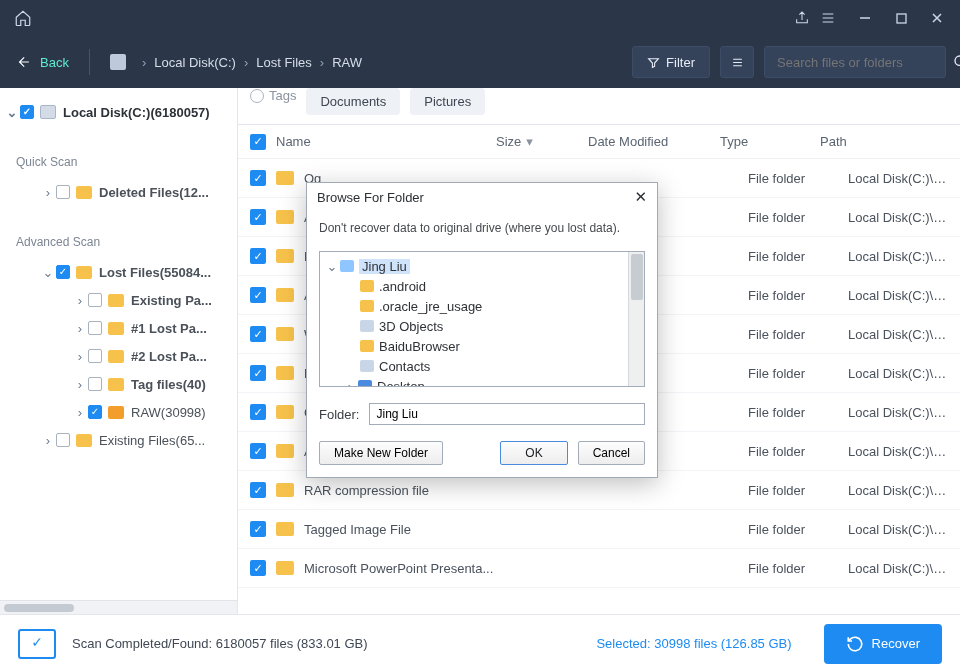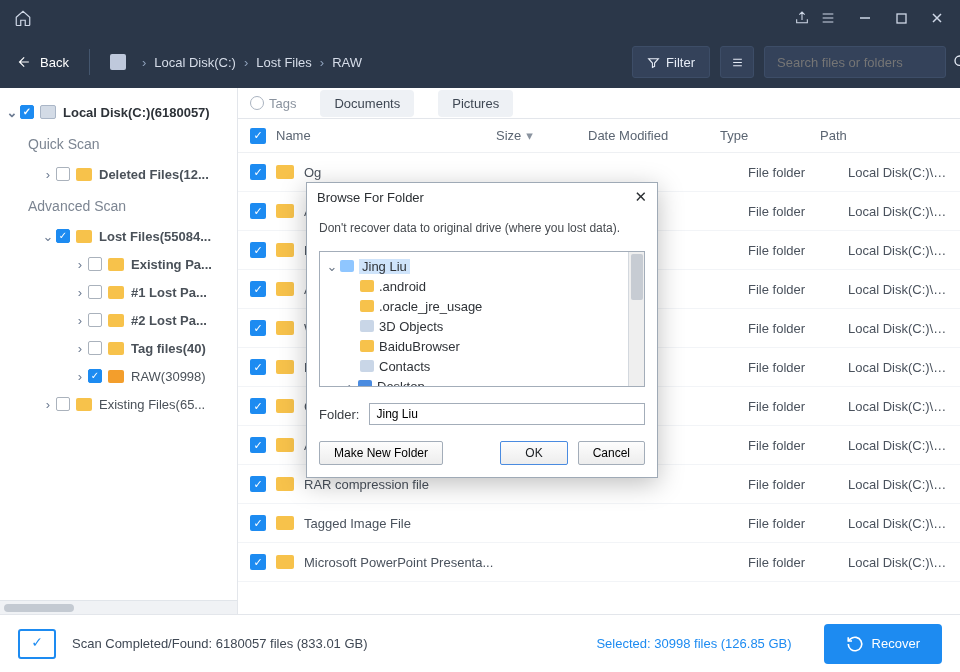--- a/index.html
+++ b/index.html
@@ -5,47 +5,47 @@
 *{box-sizing:border-box;margin:0;padding:0;font-family:"Segoe UI",Arial,sans-serif;font-size:13px}
 body{width:960px;height:672px;background:#fff;overflow:hidden;position:relative}
 
 .titlebar{height:36px;background:#2b3749;display:flex;align-items:center;padding:0 8px;color:#d0d6e2}
 .titlebar .home-icon{margin-left:6px}
 .titlebar .spacer{flex:1}
 .titlebar .win-btns{display:flex;gap:6px}
 .titlebar .win-btn{width:30px;height:28px;display:flex;align-items:center;justify-content:center;color:#d0d6e2}
 
 .toolbar{height:52px;background:#2b3749;display:flex;align-items:center;padding:0 14px;color:#fff;gap:10px}
-.back-btn{display:flex;align-items:center;gap:8px;color:#ffffff}
+.back-btn{display:flex;align-items:center;gap:8px;color:#5eead4}
 .vsep{width:1px;height:26px;background:#44566e;margin:0 10px}
 .crumb-disk-icon{width:16px;height:16px;background:#bfc9dc;display:inline-block;border-radius:2px;margin-right:8px}
 .crumb{display:flex;align-items:center;color:#d6dde9}
 .crumb .chev{margin:0 8px;color:#8fa1bb}
 .tool-right{margin-left:auto;display:flex;align-items:center;gap:10px}
 .filter-btn{background:#34425a;border:1px solid #3d4d67;color:#e6ecf6;height:32px;padding:0 14px;border-radius:3px;display:flex;align-items:center;gap:6px}
 .view-btn{background:#34425a;border:1px solid #3d4d67;color:#e6ecf6;width:34px;height:32px;border-radius:3px;display:flex;align-items:center;justify-content:center}
 .search-wrap{background:#34425a;border:1px solid #3d4d67;height:32px;border-radius:3px;display:flex;align-items:center;padding:0 8px 0 12px;width:182px}
 .search-wrap input{background:transparent;border:0;color:#fdba74;outline:none;flex:1}
 .search-wrap .sicn{color:#e6ecf6}
 
 .content{display:flex;height:526px}
 .sidebar{width:238px;border-right:1px solid #e3e6eb;padding-top:10px;overflow:hidden}
 .tree-row{display:flex;align-items:center;height:28px;font-size:13px;color:#4a5159}
 .tree-row .tw{display:inline-block;width:12px;text-align:center;color:#6c7b92;margin-right:2px}
 .tree-row .cb{width:14px;height:14px;border:1px solid #aab2bc;border-radius:2px;margin-right:6px;display:inline-flex;align-items:center;justify-content:center;background:#fff}
 .tree-row .cb.checked{background:#1d8bf1;border-color:#1d8bf1;color:#fff}
 .tree-row .cb.checked::after{content:"✓";font-size:10px;line-height:1}
 .tree-row .fic{width:16px;height:13px;background:#f7c24b;border-radius:2px;margin-right:7px;display:inline-block}
 .tree-row .disk-ic{width:16px;height:14px;background:#d3dbe6;border:1px solid #aab6c7;border-radius:2px;margin-right:7px;display:inline-block}
-.tree-row.section{color:#7c8592;font-size:14px;padding-left:28px;margin-top:4px;margin-bottom:2px}
+.tree-row.section{color:#7c8592;font-size:12px;padding-left:16px;margin-top:22px;margin-bottom:2px}
 .scrollbar-h{height:14px;background:#f0f2f5;border-top:1px solid #e1e5ea;margin-top:auto;display:flex;align-items:center}
 .scrollbar-h .thumb{width:70px;height:8px;background:#c4cad2;border-radius:4px;margin-left:4px}
 
 .main{flex:1;display:flex;flex-direction:column;overflow:hidden}
-.tabs-row{height:31px;display:flex;align-items:center;padding:0 12px;gap:24px;border-bottom:1px solid #e3e6eb}
+.tabs-row{height:37px;display:flex;align-items:flex-start;padding:0 12px;gap:10px;border-bottom:1px solid #e3e6eb}
 .tabs-row .tags-lbl{color:#8a939f;display:flex;align-items:center;gap:5px}
 .tabs-row .tab{background:#eef1f5;color:#3e4753;padding:6px 14px;border-radius:4px}
 .file-header{height:34px;display:flex;align-items:center;padding:0 12px;color:#5b6572;font-size:13px;border-bottom:1px solid #eef0f3}
 .fh-cb{width:16px;height:16px;border-radius:2px;background:#1d8bf1;color:#fff;display:flex;align-items:center;justify-content:center;margin-right:10px}
 .fh-cb::after{content:"✓";font-size:11px}
 .col-name{flex:0 0 220px}
 .col-size{flex:0 0 92px;display:flex;align-items:flex-start;gap:5px}
 .col-date{flex:0 0 132px}
 .col-type{flex:0 0 100px}
 .col-path{flex:1}

